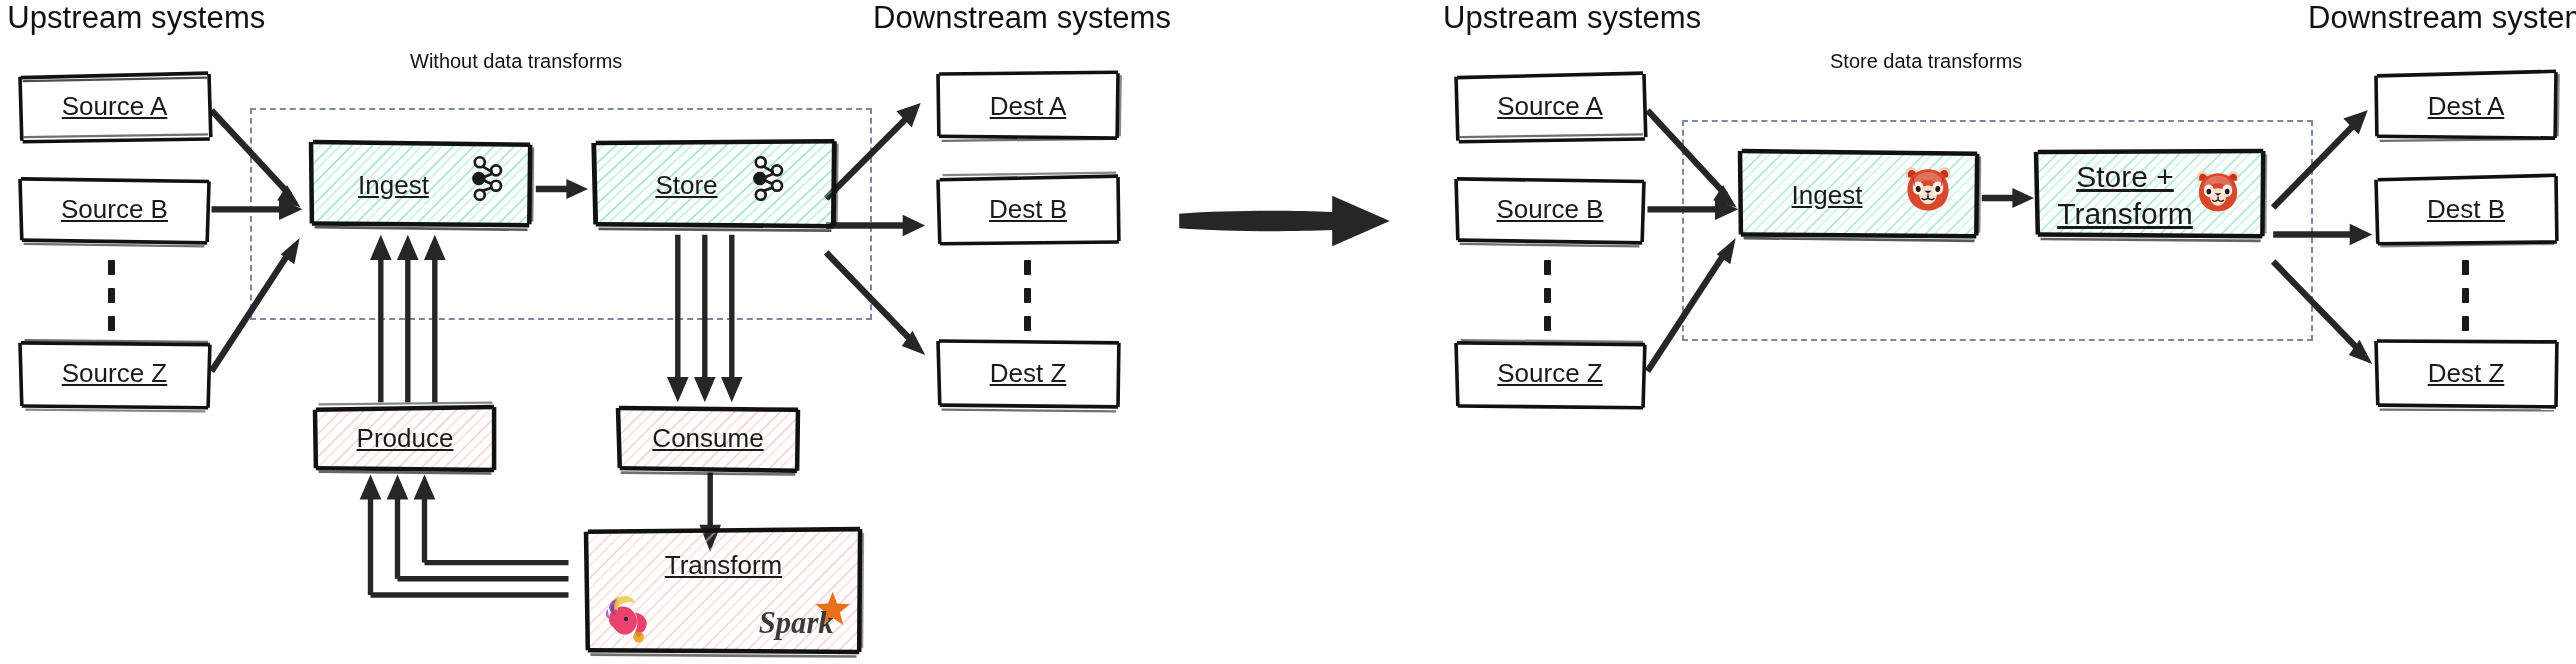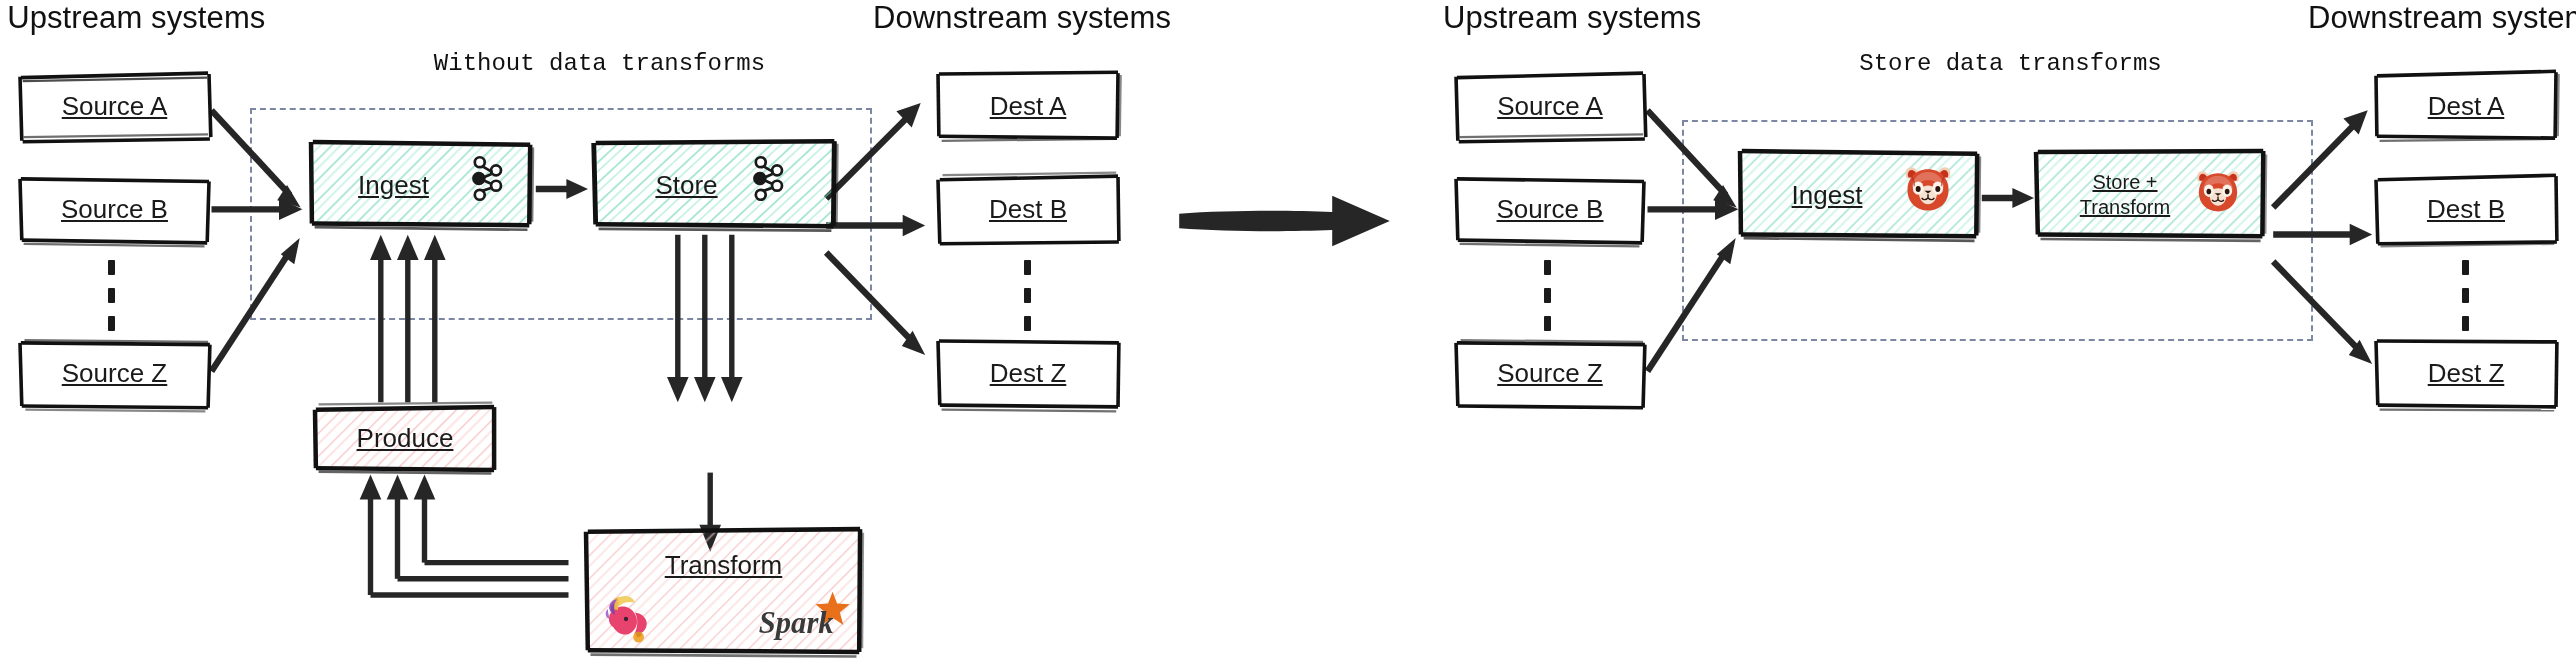--- a/index.html
+++ b/index.html
@@ -10,21 +10,21 @@
   }
   #stage{position:absolute;left:0;top:0;width:2576px;height:665px;}
   .abs{position:absolute;}
 
   
   .hdr{
     font-size:31px;color:#111;white-space:nowrap;
     letter-spacing:0.1px;
   }
   .panel-title{
-    font-size:24px;color:#111;white-space:nowrap;text-align:center;font-family:Liberation Mono, monospace;
+    font-size:20px;color:#111;white-space:nowrap;text-align:left;
   }
 
   
   .node{
     position:absolute;
     box-sizing:border-box;
     display:flex;align-items:center;justify-content:center;
     font-size:26px;color:#1a1a1a;text-align:center;line-height:1.18;
   }
   .node .lbl{position:relative;z-index:3;text-decoration:underline;}
@@ -243,20 +243,31 @@
 
   <svg class="conn" style="left:658px;top:233px;width:99px;height:171px;" viewBox="0 0 110 190">
     <path class="ln-thin" d="M22,2 L22,168"></path>
     <path class="ahead" d="M22,188 L10,160 L34,160 Z"></path>
     <path class="ln-thin" d="M52,2 L52,168"></path>
     <path class="ahead" d="M52,188 L40,160 L64,160 Z"></path>
     <path class="ln-thin" d="M82,2 L82,168"></path>
     <path class="ahead" d="M82,188 L70,160 L94,160 Z"></path>
   </svg>
 
+  <div class="node red" style="left:618px;top:408px;width:180px;height:61px;">
+    <svg class="sketch" viewBox="0 0 220 88" preserveAspectRatio="none">
+      <path d="M11,10 L210,12 L209,79 L12,76 Z" fill="url(#hatchRed)" opacity=".65"></path>
+      <path d="M11,10 L210,12" stroke="#111" stroke-width="5" fill="none"></path>
+      <path d="M210,12 L209,80" stroke="#111" stroke-width="5" fill="none"></path>
+      <path d="M209,80 L12,77" stroke="#111" stroke-width="5" fill="none"></path>
+      <path d="M12,77 L10,10" stroke="#111" stroke-width="5" fill="none"></path>
+      <path d="M13,82 L207,84" stroke="#111" stroke-width="3" fill="none" opacity=".6"></path>
+    </svg>
+    <span class="lbl">Consume</span>
+  </div>
 
   <svg class="conn" style="left:685px;top:469px;width:54px;height:99px;" viewBox="0 0 60 110">
     <path class="ln-thin" d="M28,4 L28,70"></path>
     <path class="ahead" d="M28,92 L16,62 L40,62 Z"></path>
   </svg>
 
   <div class="node red" style="left:586px;top:530px;width:275px;height:122px;">
     <svg class="sketch" viewBox="0 0 325 155" preserveAspectRatio="none">
       <path d="M12,12 L314,9 L313,144 L12,142 Z" fill="url(#hatchRed)" opacity=".6"></path>
       <path d="M12,12 L314,9" stroke="#111" stroke-width="5" fill="none"></path>
@@ -430,21 +441,21 @@
   <div class="node green" style="left:2036px;top:151px;width:230px;height:88px;">
     <svg class="sketch" viewBox="0 0 275 118" preserveAspectRatio="none">
       <path d="M12,11 L262,10 L261,104 L12,102 Z" fill="url(#hatchGreen)" opacity=".5"></path>
       <path d="M12,11 L262,10" stroke="#111" stroke-width="5" fill="none"></path>
       <path d="M262,10 L261,105" stroke="#111" stroke-width="5" fill="none"></path>
       <path d="M261,105 L12,103" stroke="#111" stroke-width="5" fill="none"></path>
       <path d="M12,103 L10,11" stroke="#111" stroke-width="5" fill="none"></path>
       <path d="M15,108 L259,110" stroke="#111" stroke-width="3" fill="none" opacity=".65"></path>
       <path d="M265,14 L264,102" stroke="#111" stroke-width="3" fill="none" opacity=".45"></path>
     </svg>
-    <span class="lbl" style="font-size:20px;margin-right:52px;line-height:1.25;">
+    <span class="lbl" style="font-size:30px;margin-right:52px;line-height:1.25;">
       <span style="display:block">Store +</span>
       <span style="display:block">Transform</span>
     </span>
   </div>
 
   <svg class="iconwrap" style="left:2193px;top:168px;width:50px;height:47px;" viewBox="0 0 60 56">
     <path d="M6,16 C3,8 7,2 13,4 C17,5 20,10 21,14 Z" fill="#f4cfb8"></path>
     <path d="M54,16 C57,8 53,2 47,4 C43,5 40,10 39,14 Z" fill="#f4cfb8"></path>
     <path d="M8,15 C6,10 9,6 13,7 C16,8 18,12 19,15 Z" fill="#c7321d"></path>
     <path d="M52,15 C54,10 51,6 47,7 C44,8 42,12 41,15 Z" fill="#c7321d"></path>

